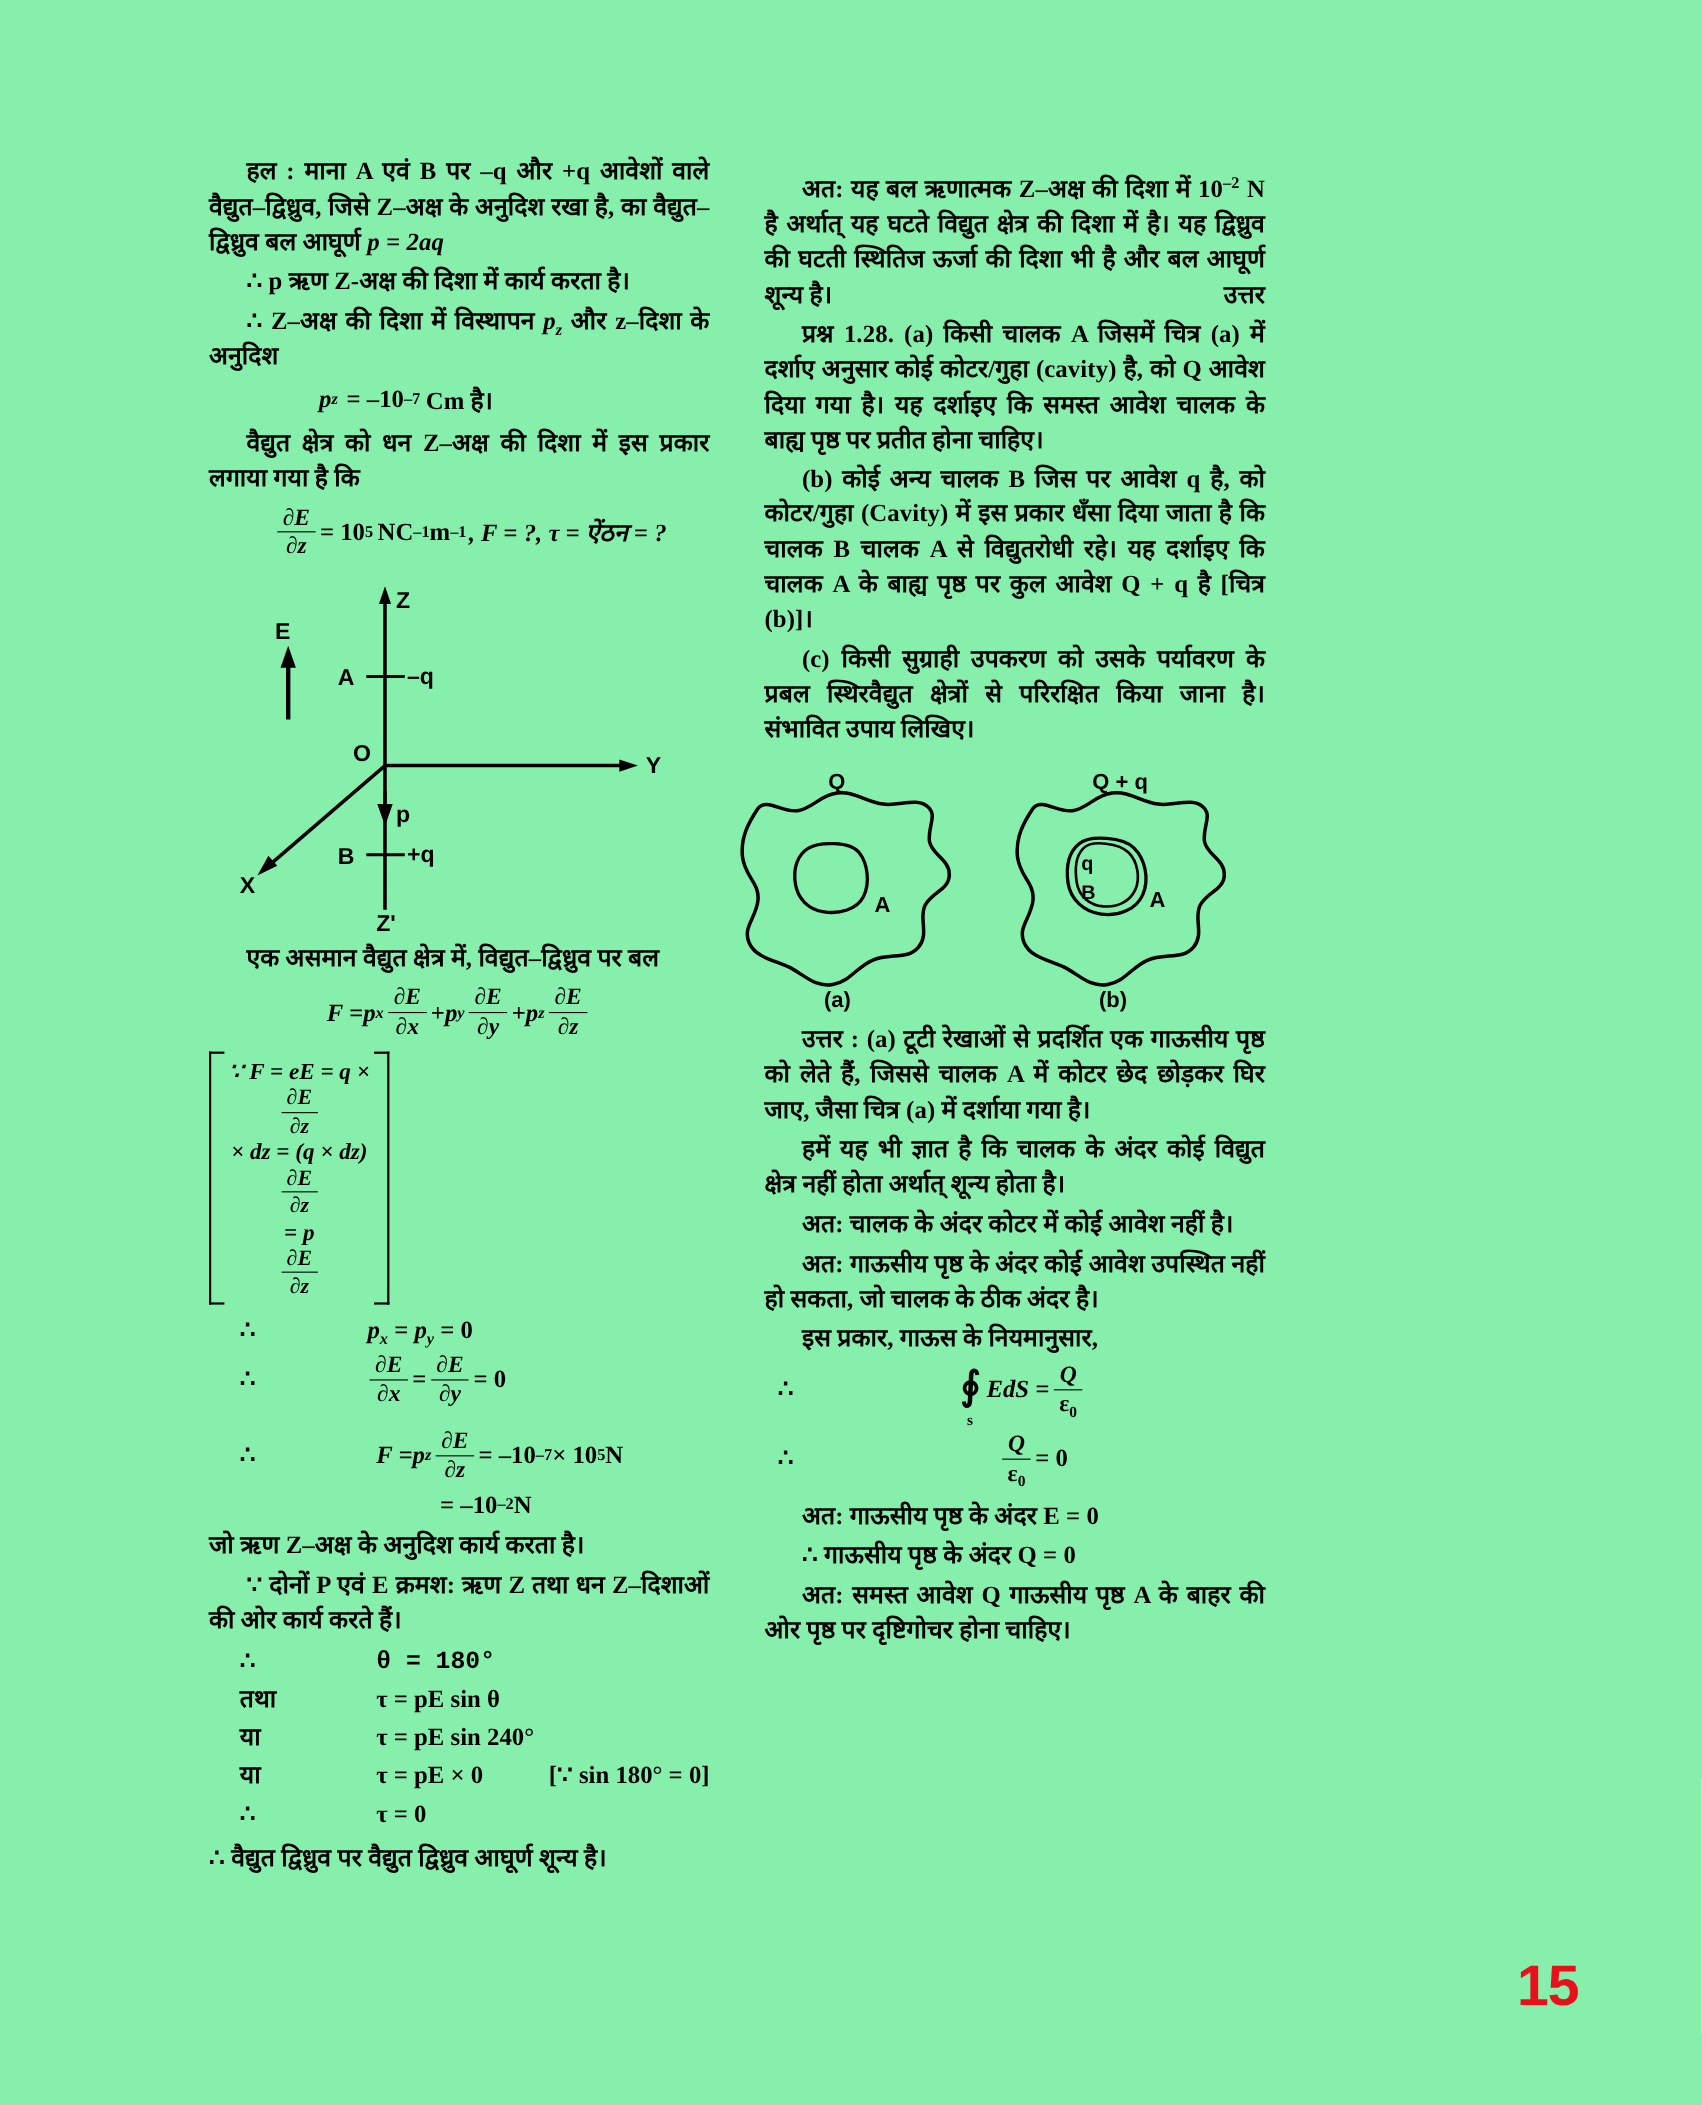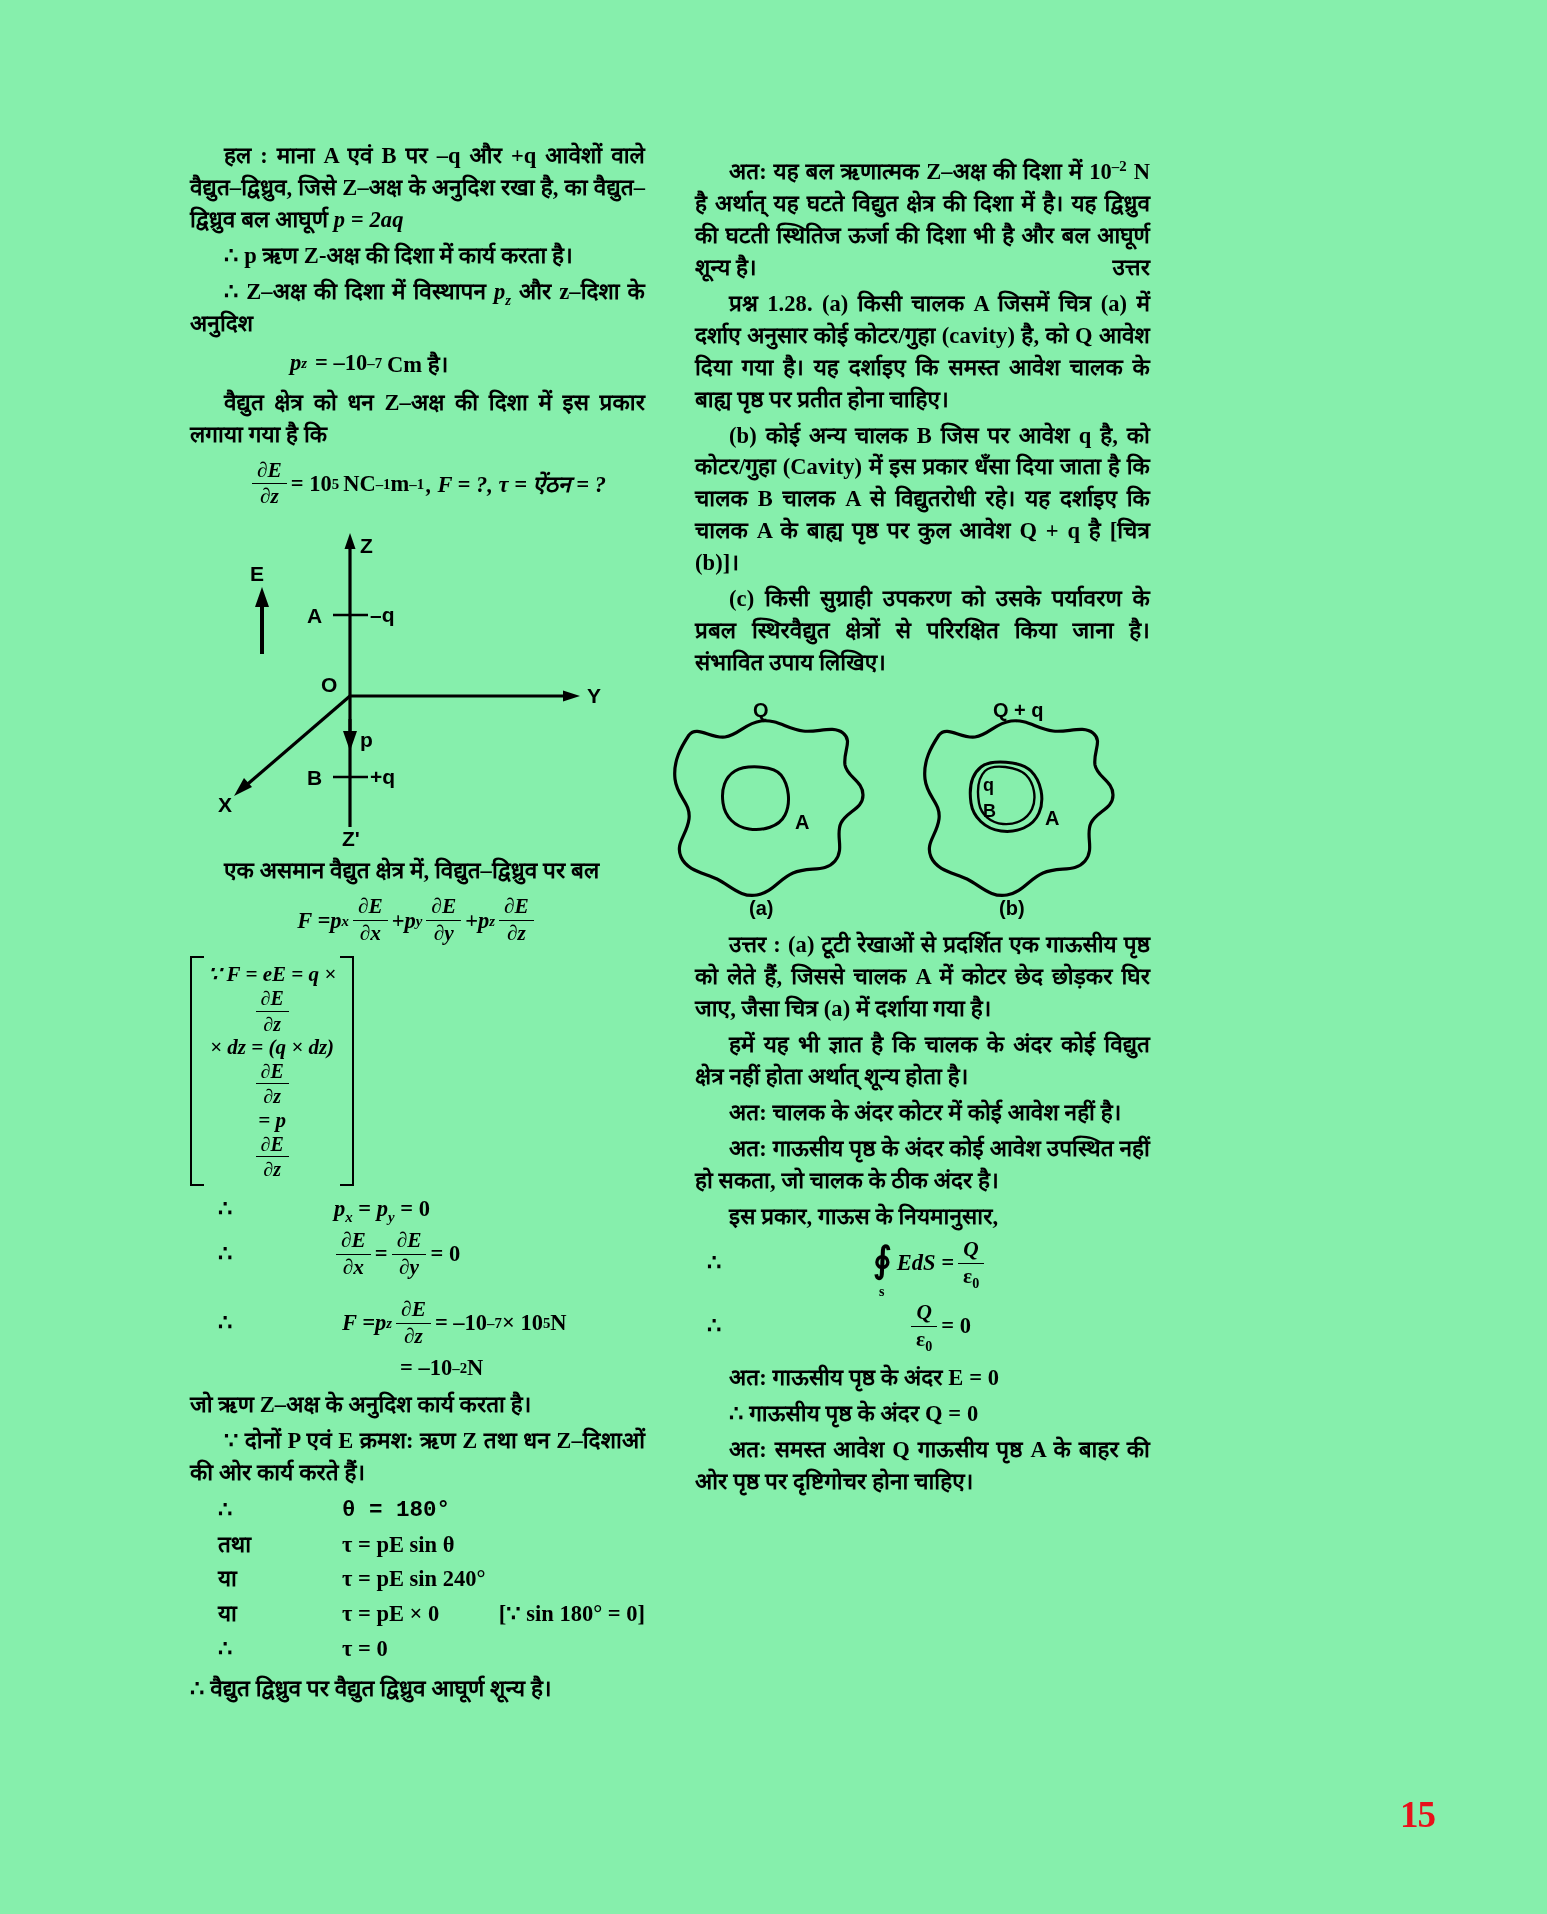--- a/index.html
+++ b/index.html
@@ -71,22 +71,22 @@
   .eqrow .eq{flex:1;}
   .eqrow .note{white-space:nowrap;padding-left:10px;}
 
   .therefore{letter-spacing:0;}
 
   
   .axis-wrap{position:relative;width:455px;height:330px;margin:10px 0 6px 0;}
 
   .pagenum{
     position:absolute;right:112px;bottom:78px;
-    color:#e8111b;font-weight:bold;font-size:37px;
-    font-family:Liberation Serif, serif;
+    color:#e8111b;font-weight:bold;font-size:52px;
+    font-family:Liberation Sans, sans-serif;
     letter-spacing:-1px;
   }
 
   .blob-wrap{position:relative;width:500px;height:230px;margin:14px 0 6px -46px;}
 </style>
 </head>
 <body>
 
 <div class="page">
 

